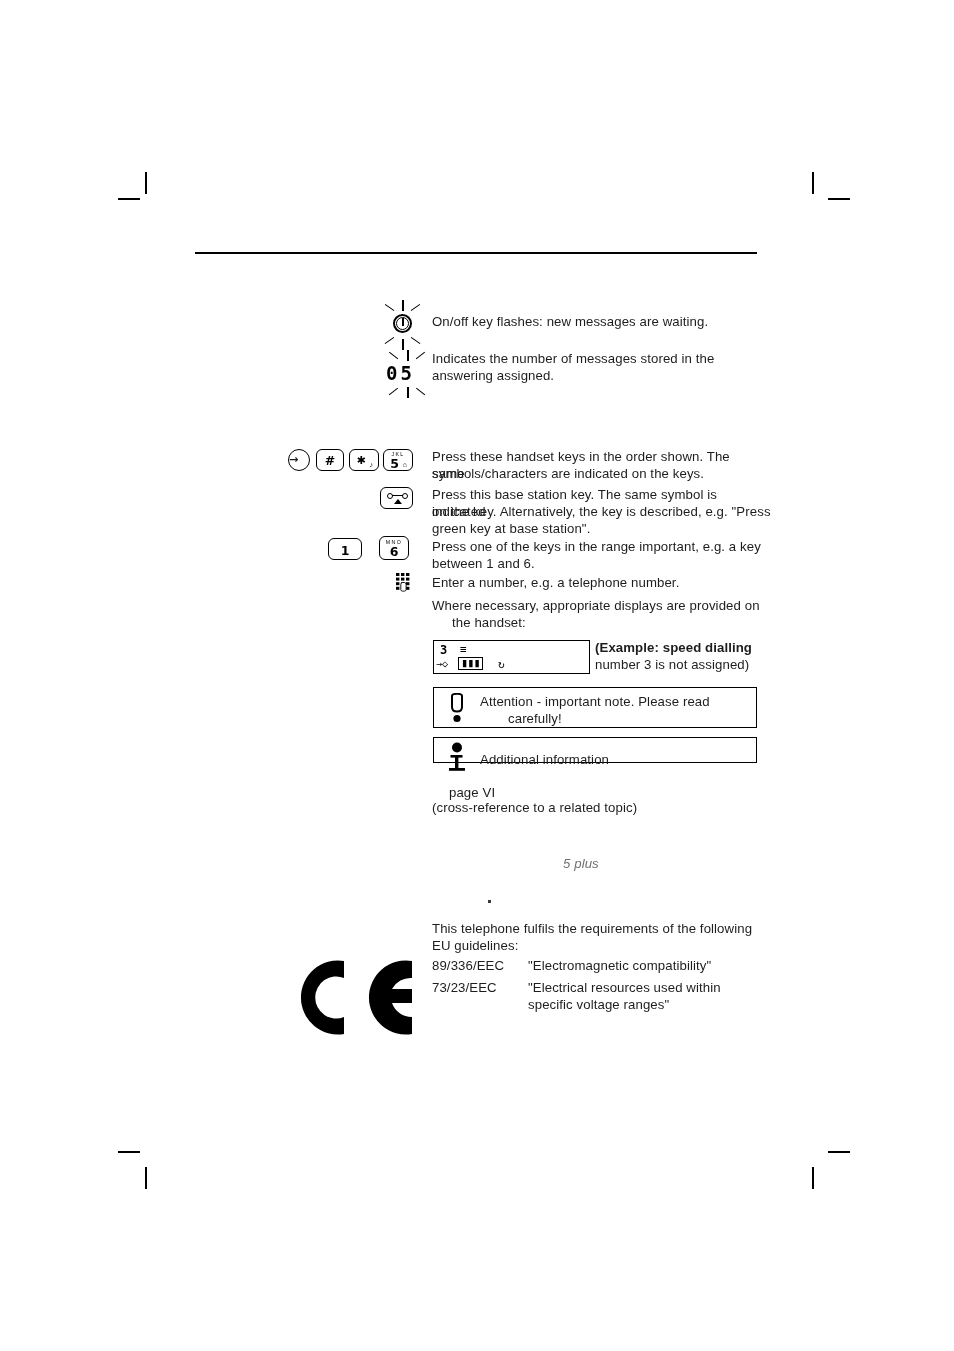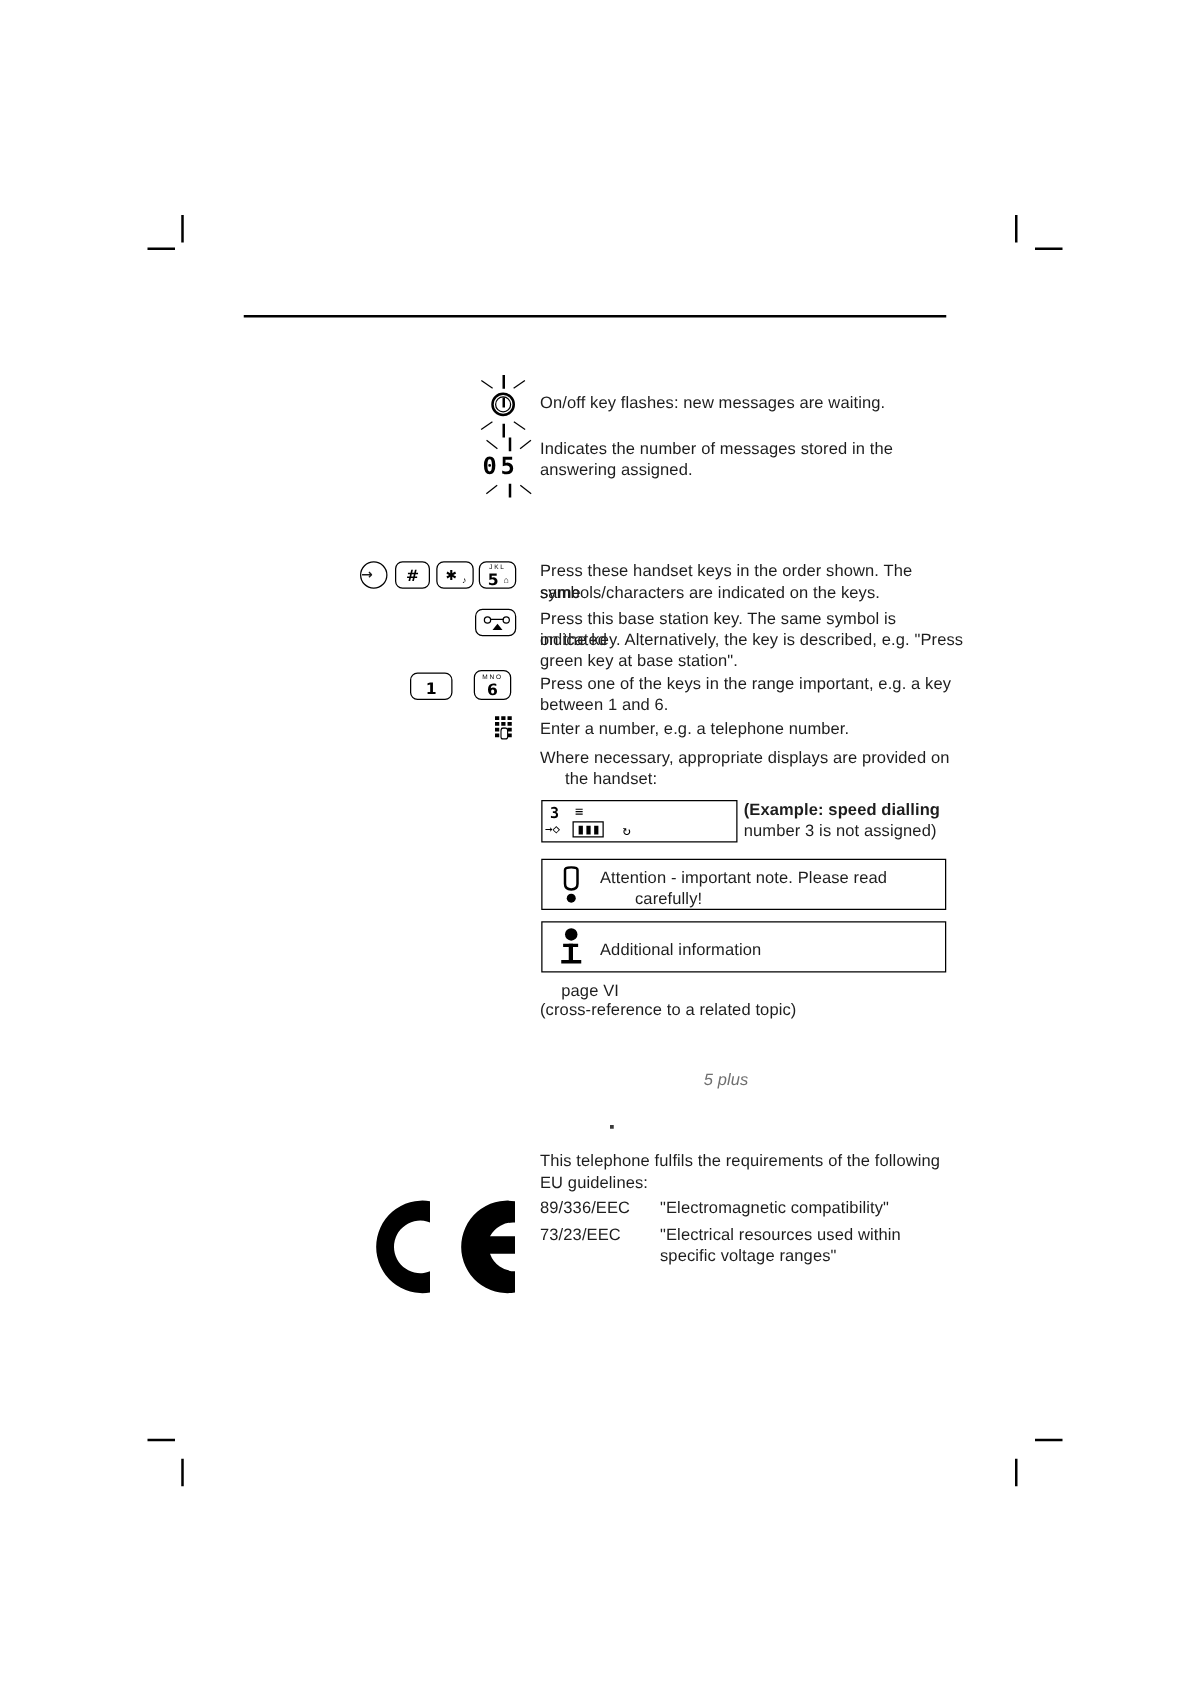--- a/index.html
+++ b/index.html
@@ -269,21 +269,21 @@
     <div style="position:absolute; left:14px; top:5px; width:18px; height:31px;">
       <svg width="18" height="31" viewBox="0 0 18 31">
         <path d="M4 3 q0 -2.2 5 -2.2 q5 0 5 2.2 v11 q0 4.5 -5 4.5 q-5 0 -5 -4.5 z" fill="#fff" stroke="#000" stroke-width="2"></path>
         <circle cx="9" cy="25.5" r="3.6" fill="#000"></circle>
       </svg>
     </div>
     <div class="txt" style="left:46px; top:5px; width:270px;">Attention - important note. Please read</div>
     <div class="txt" style="left:46px; top:22px; width:270px;margin-left:28px;">carefully!</div>
   </div>
 
-  <div class="box" style="left:433px; top:737px; width:324px; height:41px;">
+  <div class="box" style="left:433px; top:737px; width:324px; height:26px;">
     <div style="position:absolute; left:14px; top:4px; width:22px; height:33px;">
       <svg width="22" height="33" viewBox="0 0 22 33">
         <circle cx="9" cy="5.5" r="5" fill="#000"></circle>
         <rect x="2.5" y="13" width="12" height="2.6" fill="#000"></rect>
         <rect x="7" y="13" width="3.4" height="15" fill="#000"></rect>
         <rect x="1" y="26" width="16" height="2.8" fill="#000"></rect>
       </svg>
     </div>
     <div class="txt" style="left:46px; top:13px; width:270px;">Additional information</div>
   </div>

